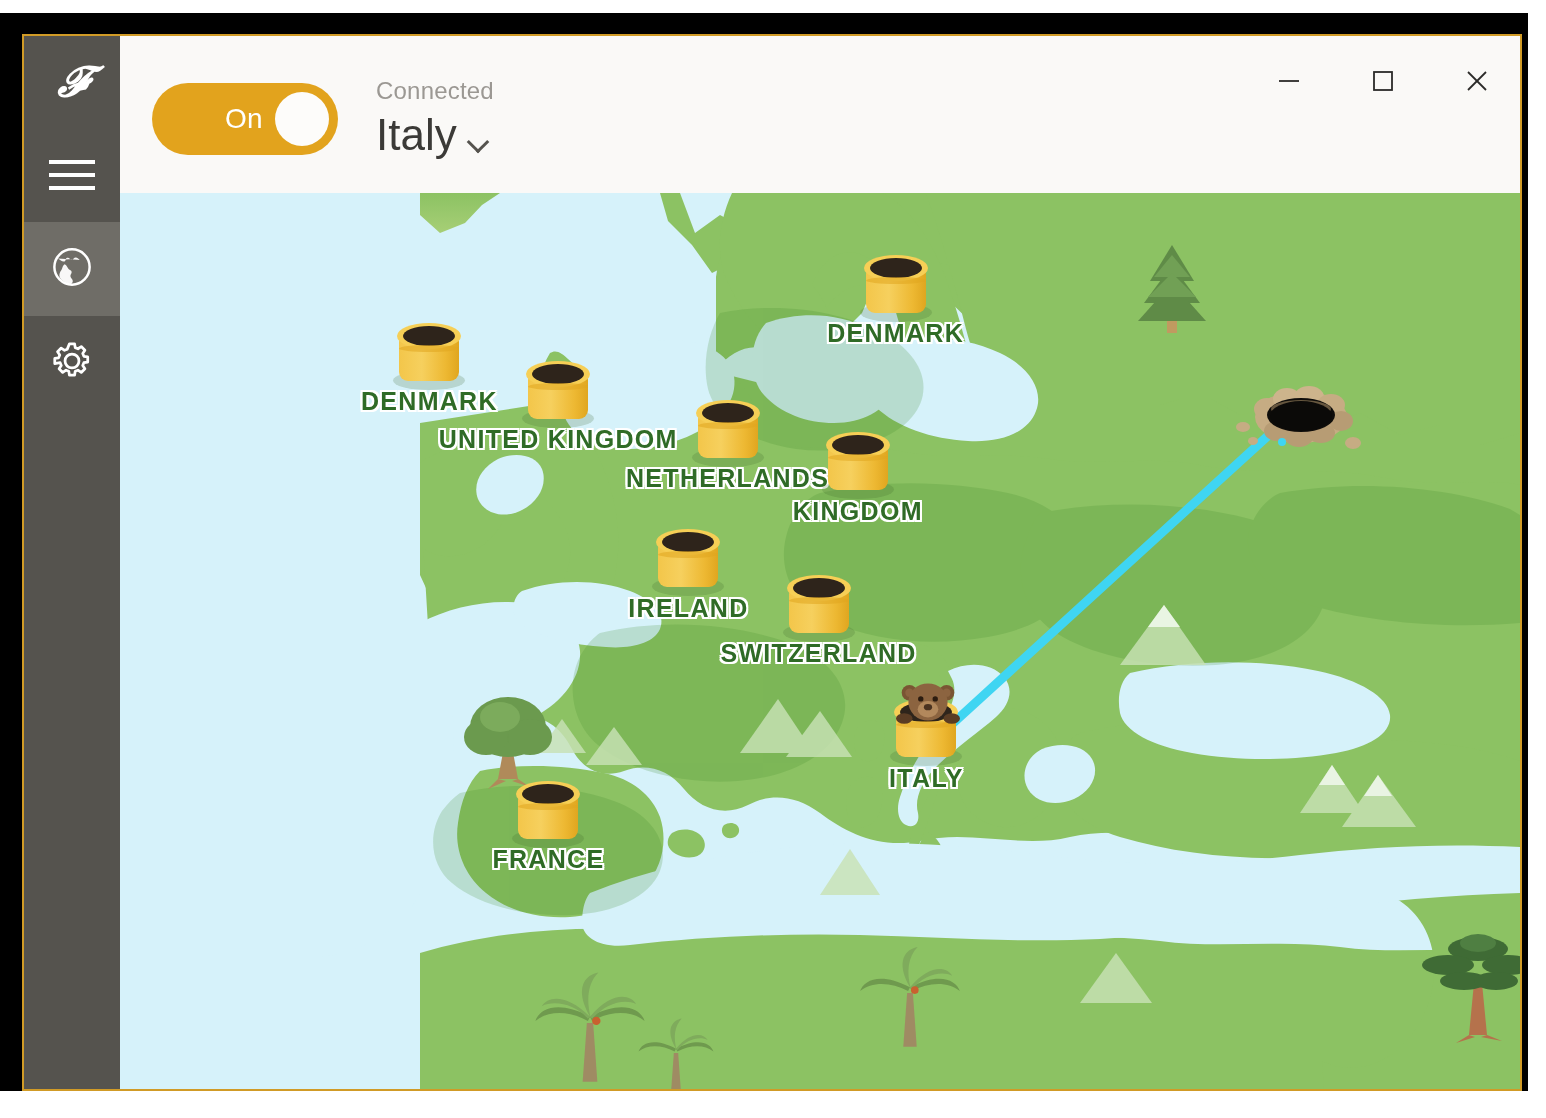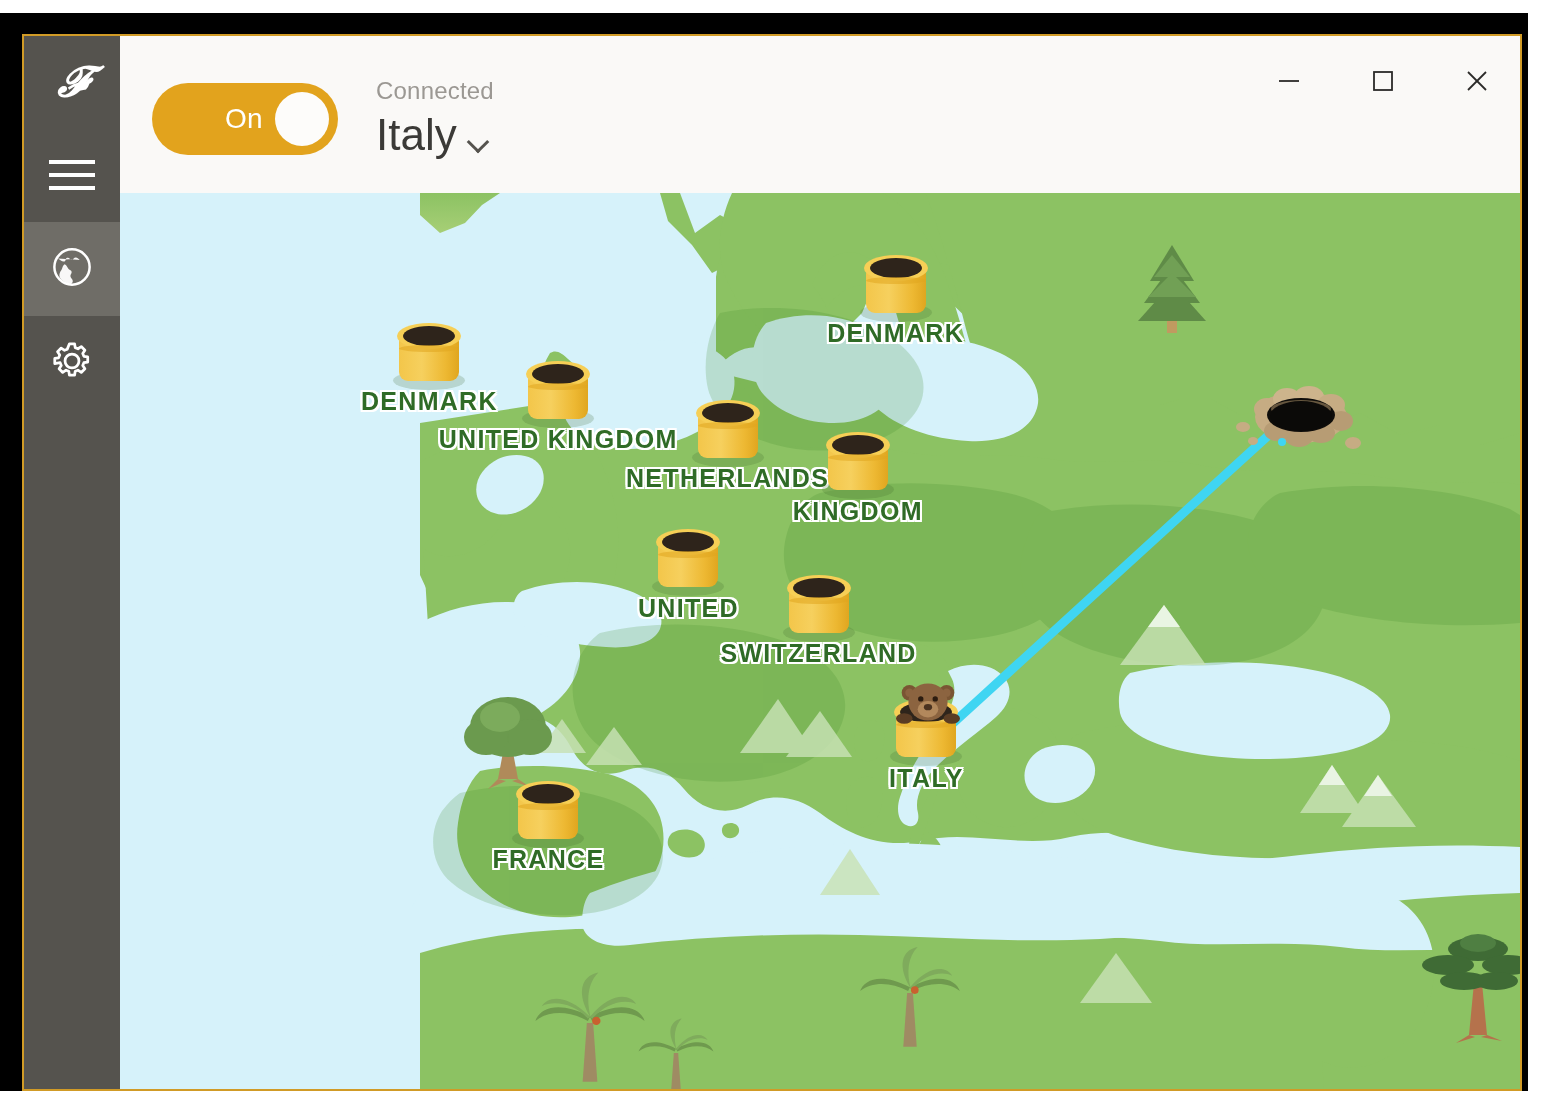--- a/index.html
+++ b/index.html
@@ -695,21 +695,21 @@
 
     <div class="marker" style="left:40.6%;top:44.2%">
       <div class="tunnel">
         <div class="shadow"></div>
                 <div class="body"></div>
         <div class="rim"></div>
                 <div class="hole"></div>
                 <div class="lip"></div>
       </div>
     </div>
-    <div class="label" style="left:40.6%;top:44.7%">UNITED</div>
+    <div class="label" style="left:40.6%;top:44.7%">IRELAND</div>
 
     <div class="marker" style="left:49.9%;top:49.3%">
       <div class="tunnel">
         <div class="shadow"></div>
                 <div class="body"></div>
         <div class="rim"></div>
                 <div class="hole"></div>
                 <div class="lip"></div>
       </div>
     </div>

